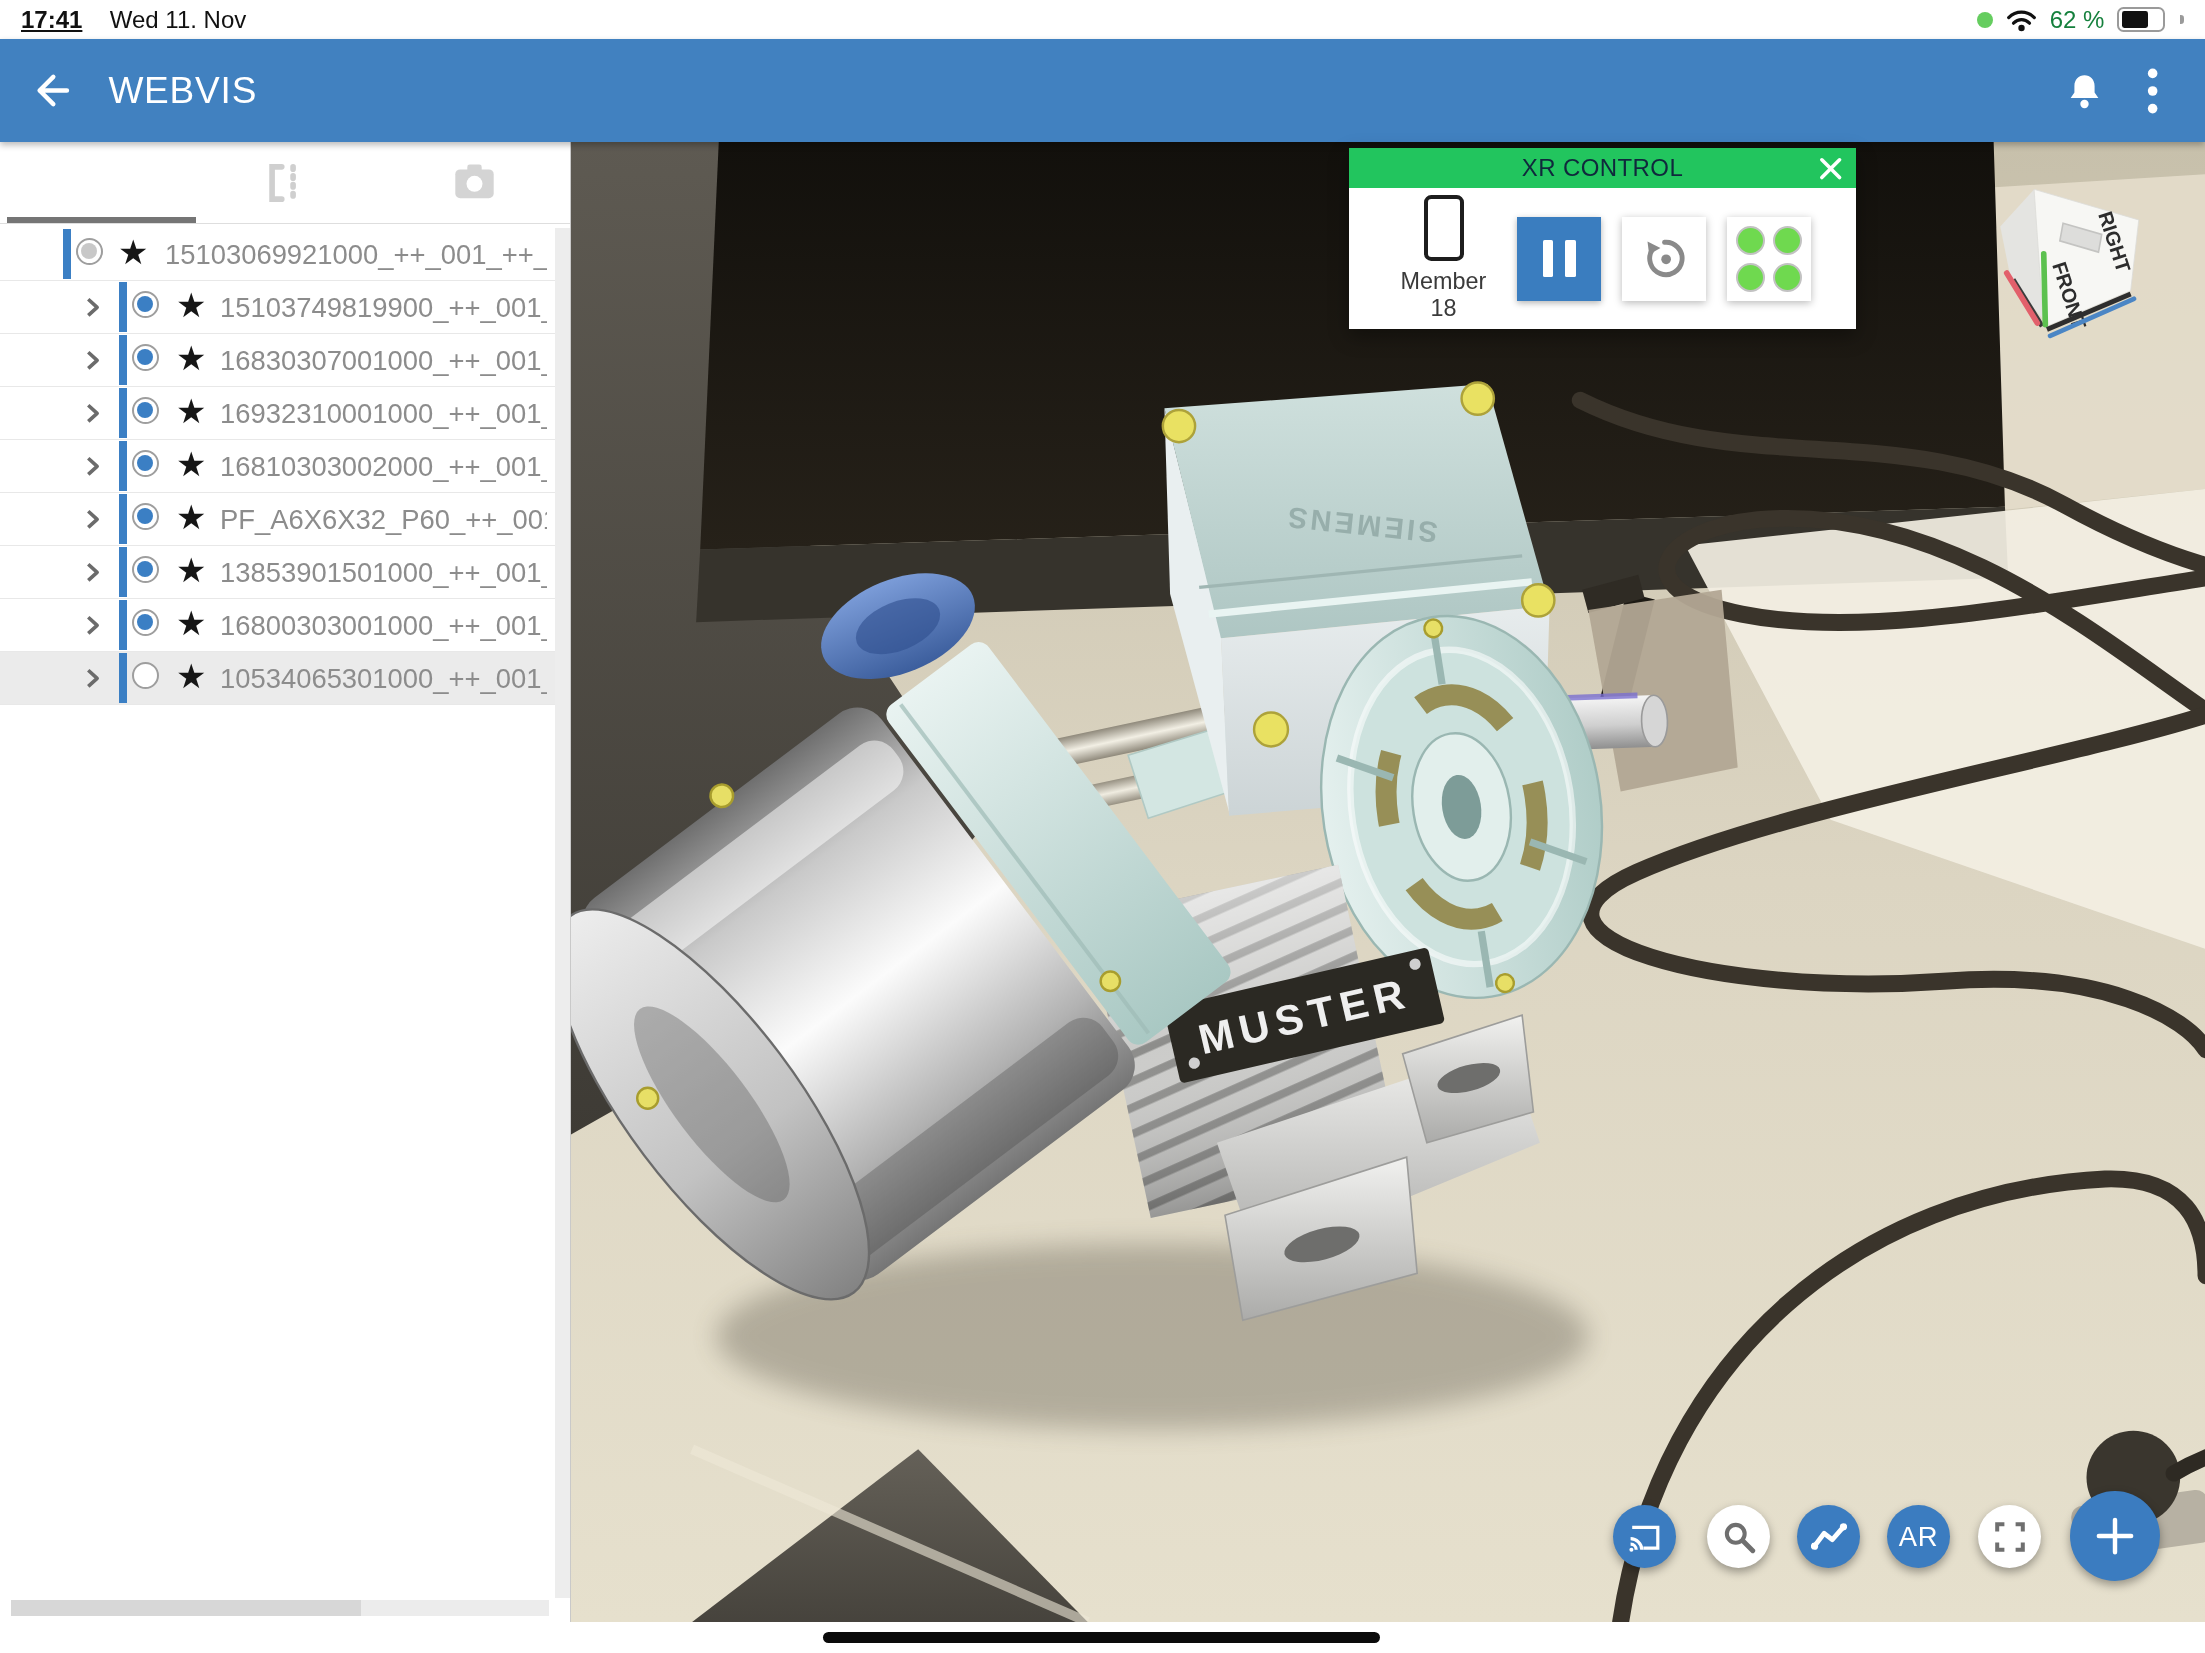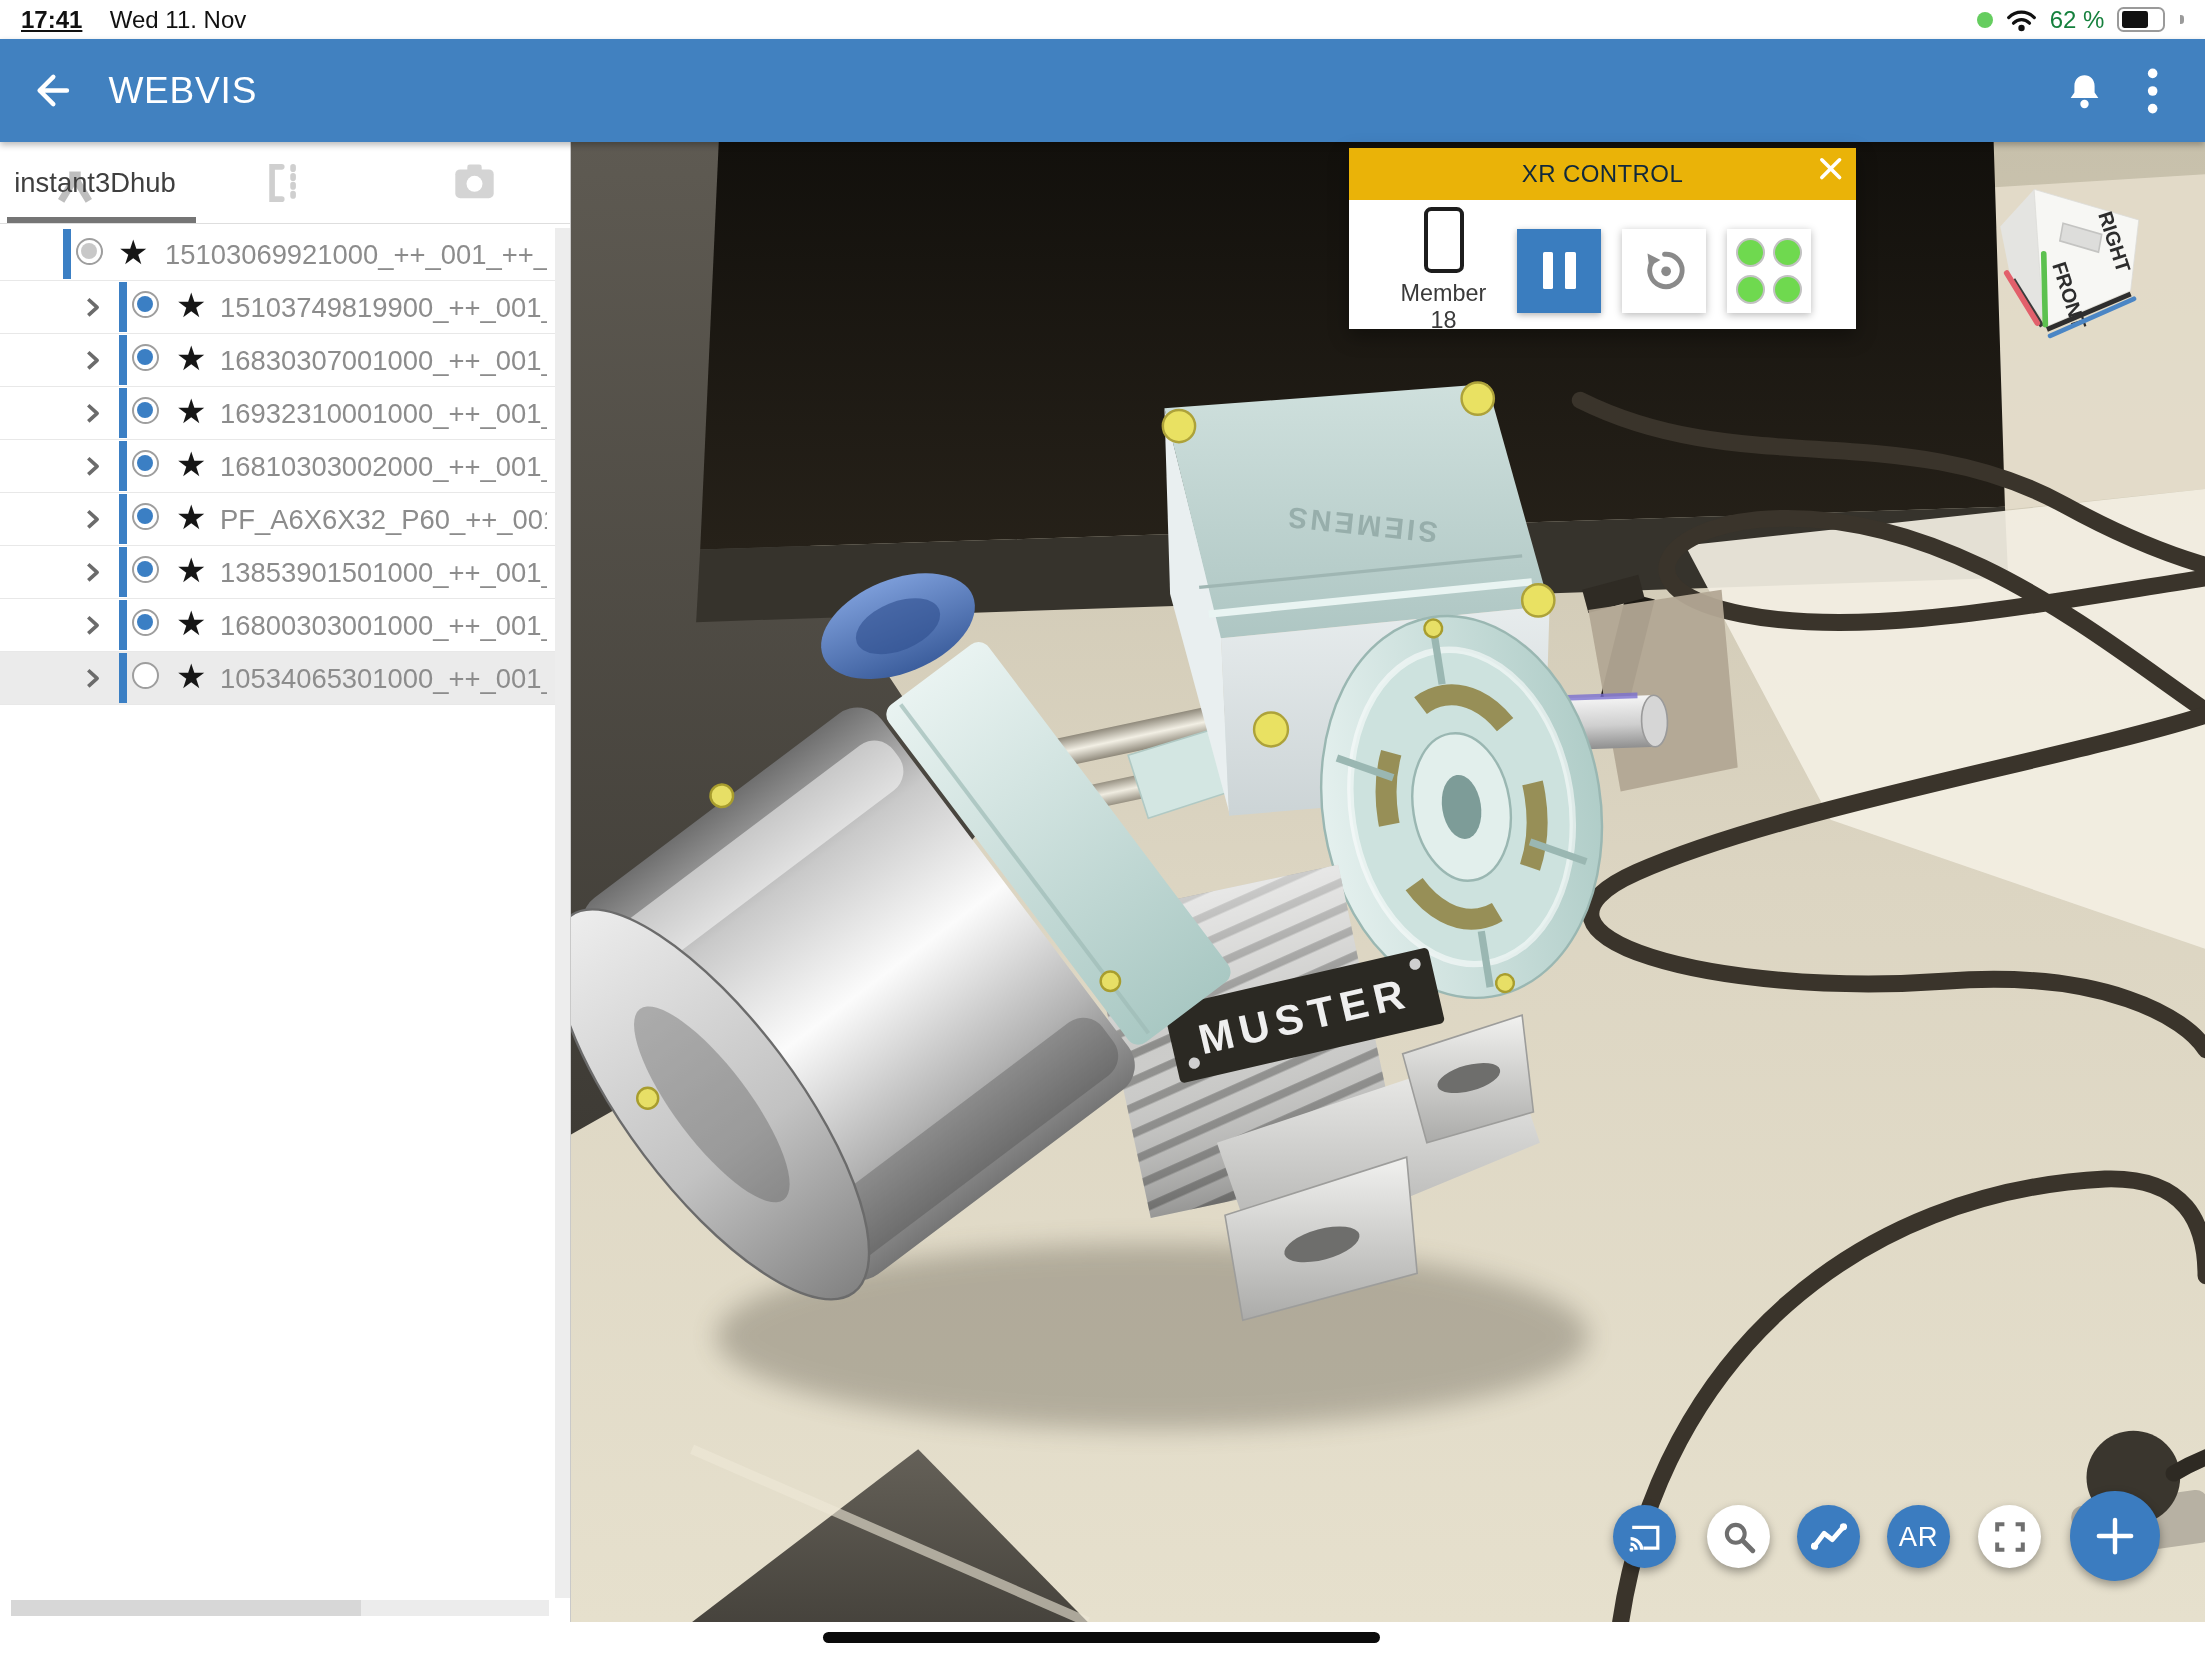--- a/index.html
+++ b/index.html
@@ -39,21 +39,21 @@
   .tlabel{position:absolute;top:10.5px;right:8px;font-size:27.4px;color:#8c8c8c;white-space:nowrap;overflow:hidden;}
   .chev{position:absolute;top:14.5px;left:81px;}
   #vscroll{position:absolute;right:0;top:86px;width:15.3px;height:1370px;background:#ededed;}
   #hscroll{position:absolute;left:11.3px;top:1458px;width:538px;height:16px;background:#ececec;}
   #hscroll .thumb{position:absolute;left:0;top:0;height:16px;width:350px;background:#d7d7d7;}
   
   #scene{left:571px;top:142px;width:1635px;height:1480px;overflow:hidden;background:#d5cdb9;}
   #scene svg{display:block;}
   
   #xrpanel{left:1349px;top:148px;width:507px;height:181px;background:#fff;box-shadow:0 6.5px 18px rgba(0,0,0,.35);z-index:40;}
-  #xr-title{height:52px;background:#eab308;display:flex;align-items:center;justify-content:center;position:relative;}
+  #xr-title{height:40px;background:#22c55e;display:flex;align-items:center;justify-content:center;position:relative;}
   #xr-title .t{font-size:24px;font-weight:500;color:#10283c;letter-spacing:0.4px;}
   #xr-close{position:absolute;right:11.3px;top:6.5px;width:27.4px;height:27.4px;cursor:pointer;}
   #xr-body{display:flex;align-items:center;padding-left:42px;gap:21px;height:141px;}
   .member{width:105px;text-align:center;}
   .phone{width:32px;height:58px;border:4.8px solid #1d1d1d;border-radius:7.3px;margin:0 auto;}
   .member .mlabel{font-size:23.4px;color:#3a3a3a;margin-top:6.5px;}
   .sqbtn{width:84px;height:84px;display:flex;align-items:center;justify-content:center;cursor:pointer;}
   .sqbtn.blue{background:#3a7dbf;box-shadow:0 2.4px 6.5px rgba(0,0,0,.3);}
   .sqbtn.white{background:#fff;box-shadow:0 2.4px 8px rgba(0,0,0,.28);}
   .pausebars{display:flex;gap:12px;}
@@ -112,27 +112,20 @@
     <svg width="11.3" height="48" viewBox="0 0 14 60">
       <circle cx="7" cy="8" r="6" fill="#fff"></circle>
         <circle cx="7" cy="30" r="6" fill="#fff"></circle>
         <circle cx="7" cy="52" r="6" fill="#fff"></circle>
     </svg>
   </div>
 </div>
 
 <div id="sidebar" class="abs">
   <div id="tabs">
-    <div class="tab" style="left:0;">
-      <svg width="44" height="44" viewBox="0 0 54 54" style="position:absolute;left:53px;top:22.6px;opacity:.75;">
-        <path d="M10 44 L27 16 L44 44" fill="none" stroke="#a9a9a9" stroke-width="9" stroke-linejoin="round"></path>
-        <rect x="20" y="8" width="14" height="14" fill="#a9a9a9"></rect>
-      </svg>
-      <span class="lbl">instant3Dhub</span>
-    </div>
     <div class="tab" style="left:190px;">
       <svg width="42" height="42" viewBox="0 0 52 52">
         <path d="M22 6 h-12 v40 h12" fill="none" stroke="#cfcfcf" stroke-width="7" stroke-linecap="round"></path>
         <line x1="36" y1="6" x2="36" y2="46" stroke="#cfcfcf" stroke-width="7" stroke-dasharray="3 8" stroke-linecap="round"></line>
       </svg>
     </div>
     <div class="tab" style="left:379px;">
       <svg width="45" height="40" viewBox="0 0 56 50">
         <rect x="19" y="2" width="18" height="12" rx="3" fill="#d4d4d4"></rect>
         <rect x="4" y="8" width="48" height="36" rx="6" fill="#d4d4d4"></rect>

